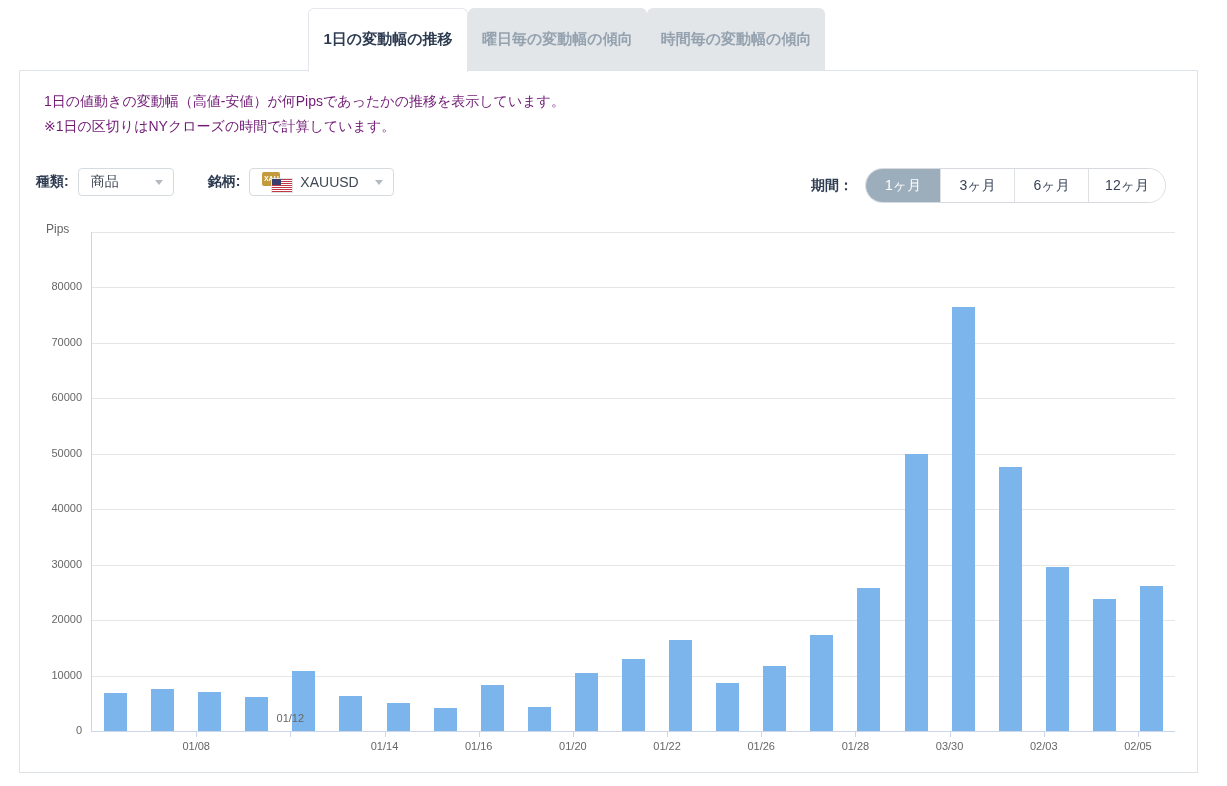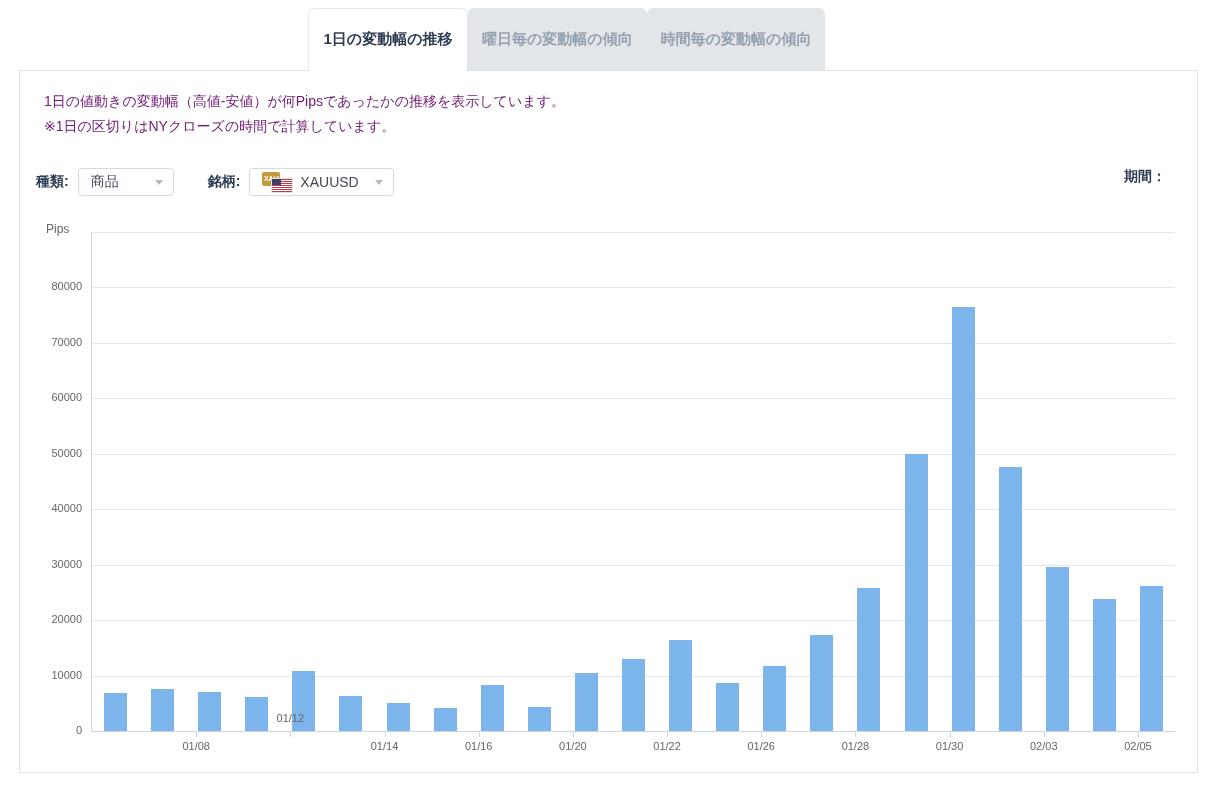--- a/index.html
+++ b/index.html
@@ -99,20 +99,26 @@
               <span class="canton"></span>
             </span>
         </span>
         <span class="sel-text">XAUUSD</span>
         <span class="caret"></span>
       </div>
     </div>
 
     <div class="period">
       <span class="ctl-label">期間：</span>
+      <div class="btn-group">
+        <button class="pbtn active">1ヶ月</button>
+        <button class="pbtn">3ヶ月</button>
+        <button class="pbtn">6ヶ月</button>
+        <button class="pbtn">12ヶ月</button>
+      </div>
     </div>
 
     <span class="pips">Pips</span>
     <div class="plot" id="plot">
         <div class="gridline" style="top: 443.556px;"></div>
         <div class="gridline" style="top: 388.111px;"></div>
         <div class="gridline" style="top: 332.667px;"></div>
         <div class="gridline" style="top: 277.222px;"></div>
         <div class="gridline" style="top: 221.778px;"></div>
         <div class="gridline" style="top: 166.333px;"></div>
@@ -161,21 +167,21 @@
         <div class="xlabel" style="left: 356.696px; top: 508px;">01/16</div>
         <div class="xtick" style="left: 480.87px; top: 500px;"></div>
         <div class="xlabel" style="left: 450.87px; top: 508px;">01/20</div>
         <div class="xtick" style="left: 575.043px; top: 500px;"></div>
         <div class="xlabel" style="left: 545.043px; top: 508px;">01/22</div>
         <div class="xtick" style="left: 669.217px; top: 500px;"></div>
         <div class="xlabel" style="left: 639.217px; top: 508px;">01/26</div>
         <div class="xtick" style="left: 763.391px; top: 500px;"></div>
         <div class="xlabel" style="left: 733.391px; top: 508px;">01/28</div>
         <div class="xtick" style="left: 857.565px; top: 500px;"></div>
-        <div class="xlabel" style="left: 827.565px; top: 508px;">01/30</div>
+        <div class="xlabel" style="left: 827.565px; top: 508px;">03/30</div>
         <div class="xtick" style="left: 951.739px; top: 500px;"></div>
         <div class="xlabel" style="left: 921.739px; top: 508px;">02/03</div>
         <div class="xtick" style="left: 1045.91px; top: 500px;"></div>
         <div class="xlabel" style="left: 1015.91px; top: 508px;">02/05</div>
       </div>
 
   </div>
 </div>
 
 </body></html>

